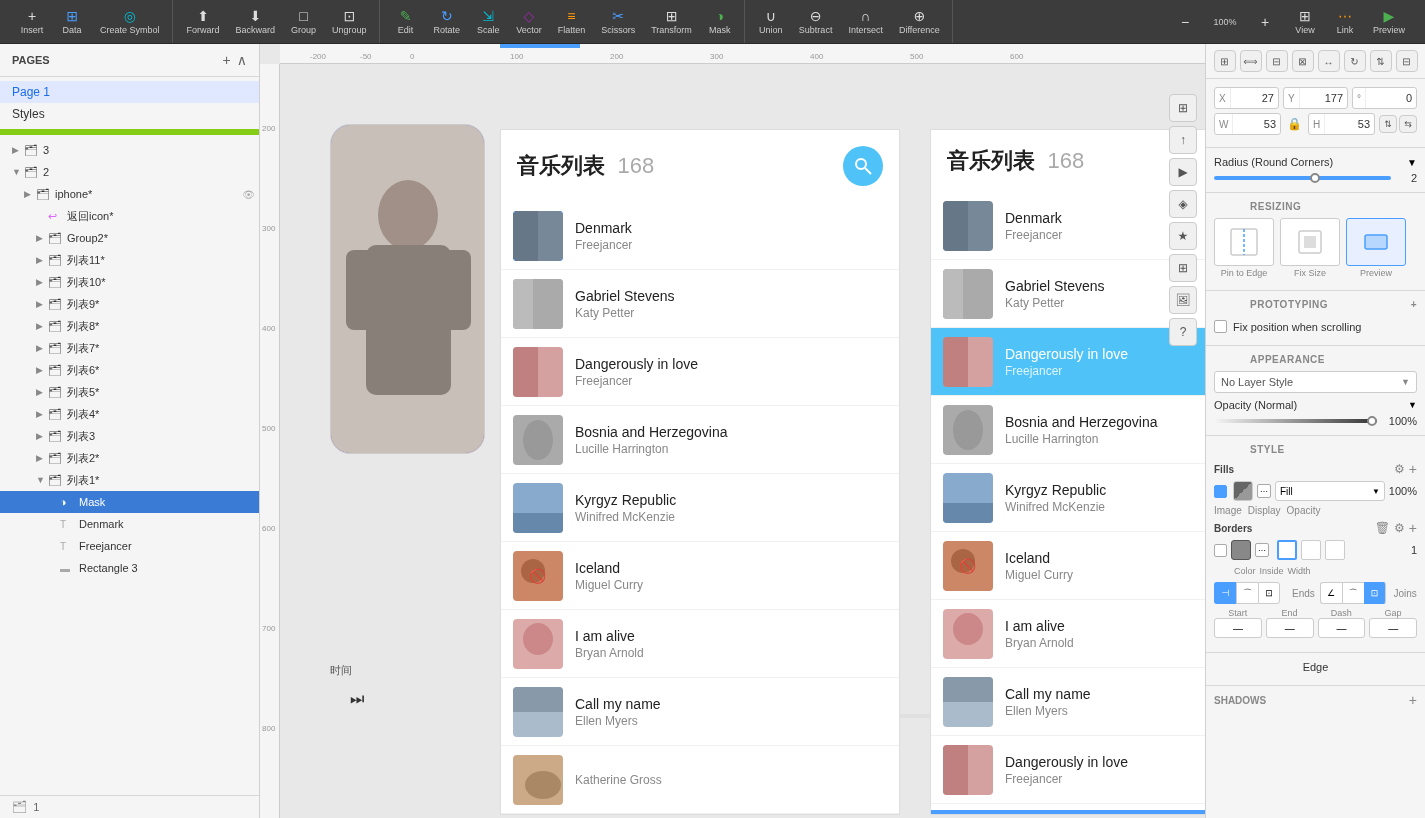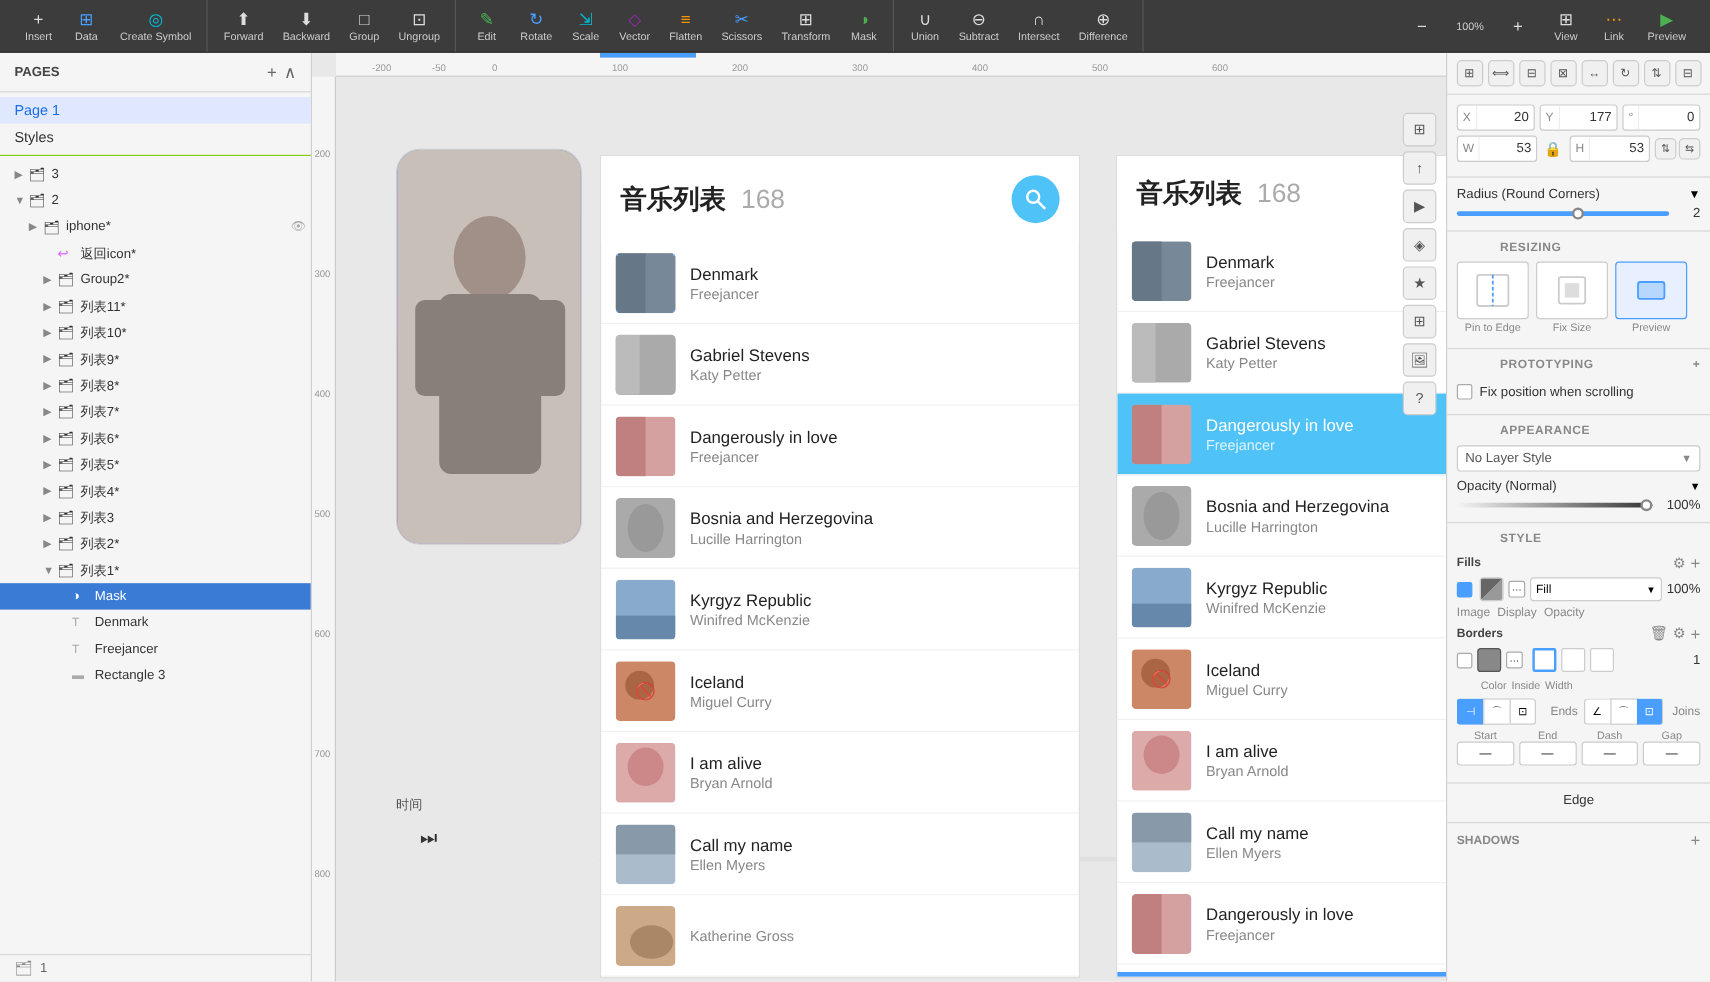--- a/index.html
+++ b/index.html
@@ -68,21 +68,21 @@
       align-items: center;
       padding: 8px 12px;
       font-size: 11px;
       font-weight: 600;
       color: #444;
       border-bottom: 1px solid #d8d8d8;
     }
     .left-panel-header-actions { display: flex; gap: 6px; }
     .panel-action-btn { background: none; border: none; cursor: pointer; color: #666; font-size: 14px; }
 
-    .page-list { padding: 4px 0; border-bottom: 1px solid #84cc16; }
+    .page-list { padding: 4px 0; border-bottom: 6px solid #84cc16; }
     .page-item {
       padding: 4px 12px;
       font-size: 12px;
       color: #333;
       cursor: pointer;
       display: flex;
       align-items: center;
     }
     .page-item.active { background: #e0e8ff; color: #1a6ee8; }
 
@@ -1343,21 +1343,21 @@
       <div class="canvas-icon-btn" style="width:22px;height:22px;font-size:10px">↔</div>
       <div class="canvas-icon-btn" style="width:22px;height:22px;font-size:10px">↻</div>
       <div class="canvas-icon-btn" style="width:22px;height:22px;font-size:10px">⇅</div>
       <div class="canvas-icon-btn" style="width:22px;height:22px;font-size:10px">⊟</div>
     </div>
 
     <div class="right-section">
       <div class="coord-row">
         <div class="coord-group">
           <span class="coord-label">X</span>
-          <span class="coord-value">20</span>
+          <span class="coord-value">27</span>
         </div>
         <div class="coord-group">
           <span class="coord-label">Y</span>
           <span class="coord-value">177</span>
         </div>
         <div class="coord-group">
           <span class="coord-label">°</span>
           <span class="coord-value">0</span>
         </div>
       </div>

